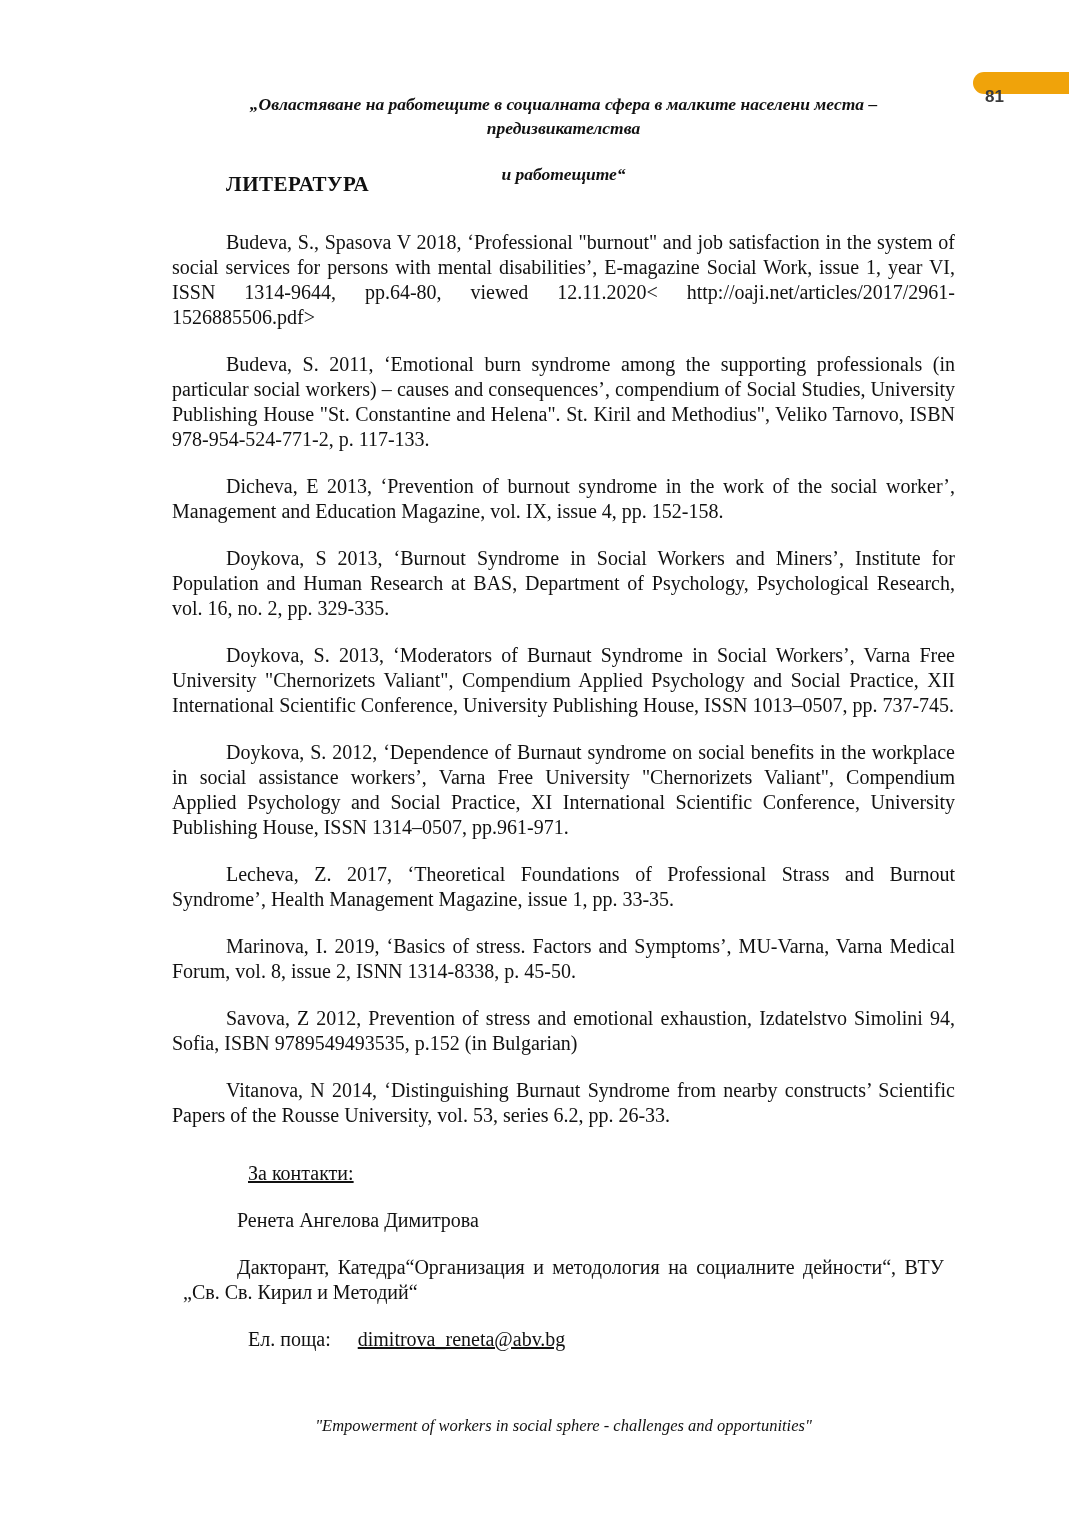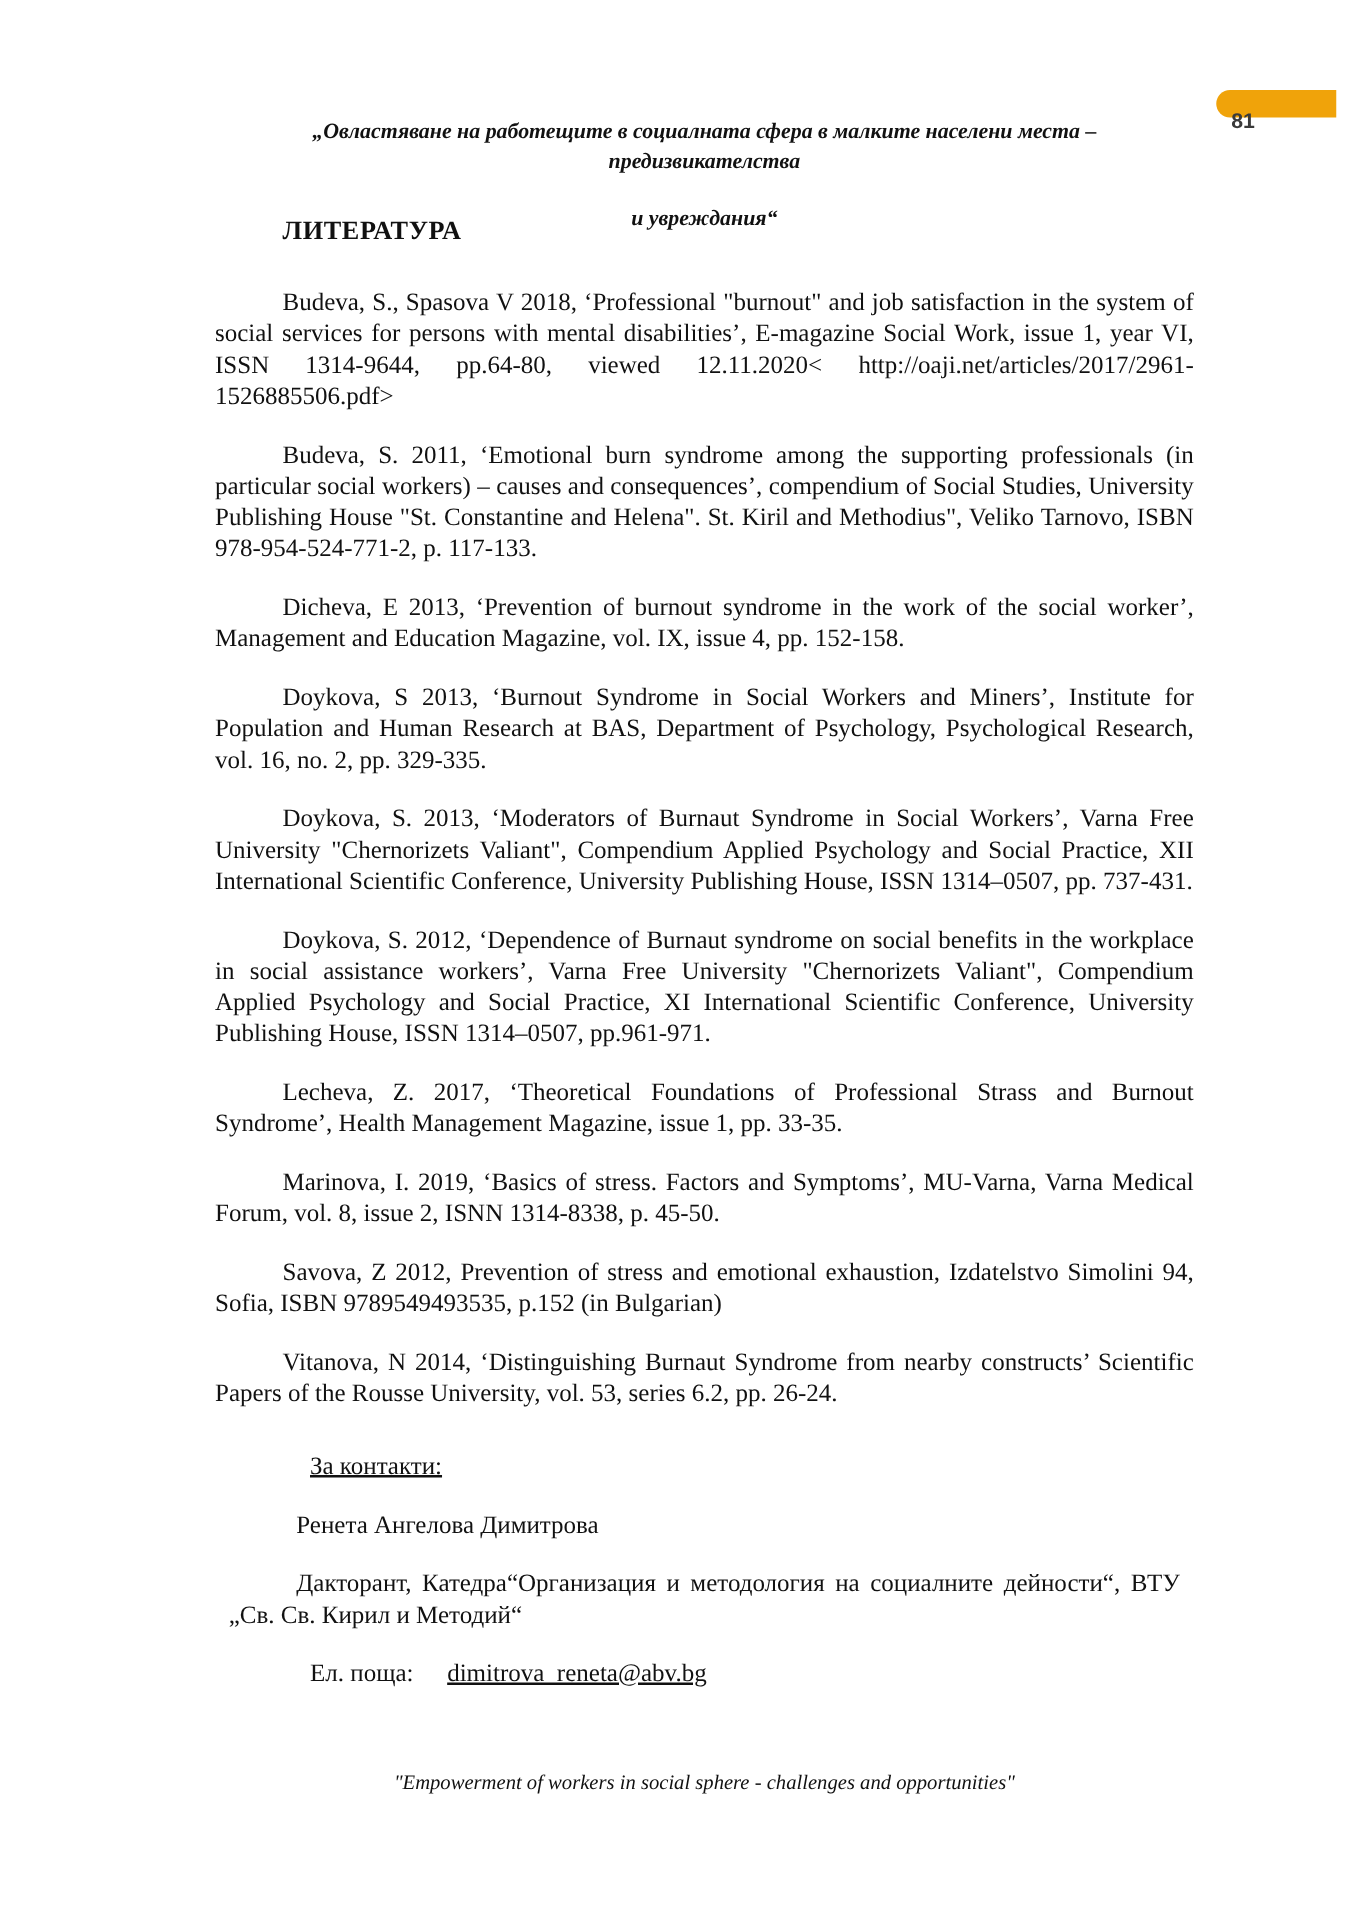--- a/index.html
+++ b/index.html
@@ -79,38 +79,38 @@
     font-size: 16.5px;
   }
 </style>
 </head>
 <body>
 
 <div class="page">
 
   <div class="running-header">
     <div>„Овластяване на работещите в социалната сфера в малките населени места – предизвикателства</div>
-    <div>и увреждания“</div>
+    <div>и работещите“</div>
   </div>
 
   <div class="page-number-badge">81</div>
 
   <main class="page-body">
     <h2 class="section-title">ЛИТЕРАТУРА</h2>
 
     <p class="ref">Budeva, S., Spasova V 2018, ‘Professional "burnout" and job satisfaction in the system of social services for persons with mental disabilities’, E-magazine Social Work, issue 1, year VI, ISSN 1314-9644, pp.64-80, viewed 12.11.2020&lt; http://oaji.net/articles/2017/2961-1526885506.pdf&gt;</p>
     <p class="ref">Budeva, S. 2011, ‘Emotional burn syndrome among the supporting professionals (in particular social workers) – causes and consequences’, compendium of Social Studies, University Publishing House "St. Constantine and Helena". St. Kiril and Methodius", Veliko Tarnovo, ISBN 978-954-524-771-2, p. 117-133.</p>
     <p class="ref">Dicheva, E 2013, ‘Prevention of burnout syndrome in the work of the social worker’, Management and Education Magazine, vol. IX, issue 4, pp. 152-158.</p>
     <p class="ref">Doykova, S 2013, ‘Burnout Syndrome in Social Workers and Miners’, Institute for Population and Human Research at BAS, Department of Psychology, Psychological Research, vol. 16, no. 2, pp. 329-335.</p>
-    <p class="ref">Doykova, S. 2013, ‘Moderators of Burnaut Syndrome in Social Workers’, Varna Free University "Chernorizets Valiant", Compendium Applied Psychology and Social Practice, XII International Scientific Conference, University Publishing House, ISSN 1314–0507, pp. 737-431.</p>
+    <p class="ref">Doykova, S. 2013, ‘Moderators of Burnaut Syndrome in Social Workers’, Varna Free University "Chernorizets Valiant", Compendium Applied Psychology and Social Practice, XII International Scientific Conference, University Publishing House, ISSN 1013–0507, pp. 737-745.</p>
     <p class="ref">Doykova, S. 2012, ‘Dependence of Burnaut syndrome on social benefits in the workplace in social assistance workers’, Varna Free University "Chernorizets Valiant", Compendium Applied Psychology and Social Practice, XI International Scientific Conference, University Publishing House, ISSN 1314–0507, pp.961-971.</p>
     <p class="ref">Lecheva, Z. 2017, ‘Theoretical Foundations of Professional Strass and Burnout Syndrome’, Health Management Magazine, issue 1, pp. 33-35.</p>
     <p class="ref">Marinova, I. 2019, ‘Basics of stress. Factors and Symptoms’, MU-Varna, Varna Medical Forum, vol. 8, issue 2, ISNN 1314-8338, p. 45-50.</p>
     <p class="ref">Savova, Z 2012, Prevention of stress and emotional exhaustion, Izdatelstvo Simolini 94, Sofia, ISBN 9789549493535, p.152 (in Bulgarian)</p>
-    <p class="ref">Vitanova, N 2014, ‘Distinguishing Burnaut Syndrome from nearby constructs’ Scientific Papers of the Rousse University, vol. 53, series 6.2, pp. 26-24.</p>
+    <p class="ref">Vitanova, N 2014, ‘Distinguishing Burnaut Syndrome from nearby constructs’ Scientific Papers of the Rousse University, vol. 53, series 6.2, pp. 26-33.</p>
 
     <div class="contacts">
       <p><span class="underlined">За контакти:</span></p>
       <p>Ренета Ангелова Димитрова</p>
       <p>Дакторант, Катедра“Организация и методология на социалните дейности“, ВТУ „Св. Св. Кирил и Методий“</p>
       <p><span>Ел. поща: </span><a class="email-link">dimitrova_reneta@abv.bg</a></p>
     </div>
   </main>
 
   <div class="page-footer">"Empowerment of workers in social sphere - challenges and opportunities"</div>

